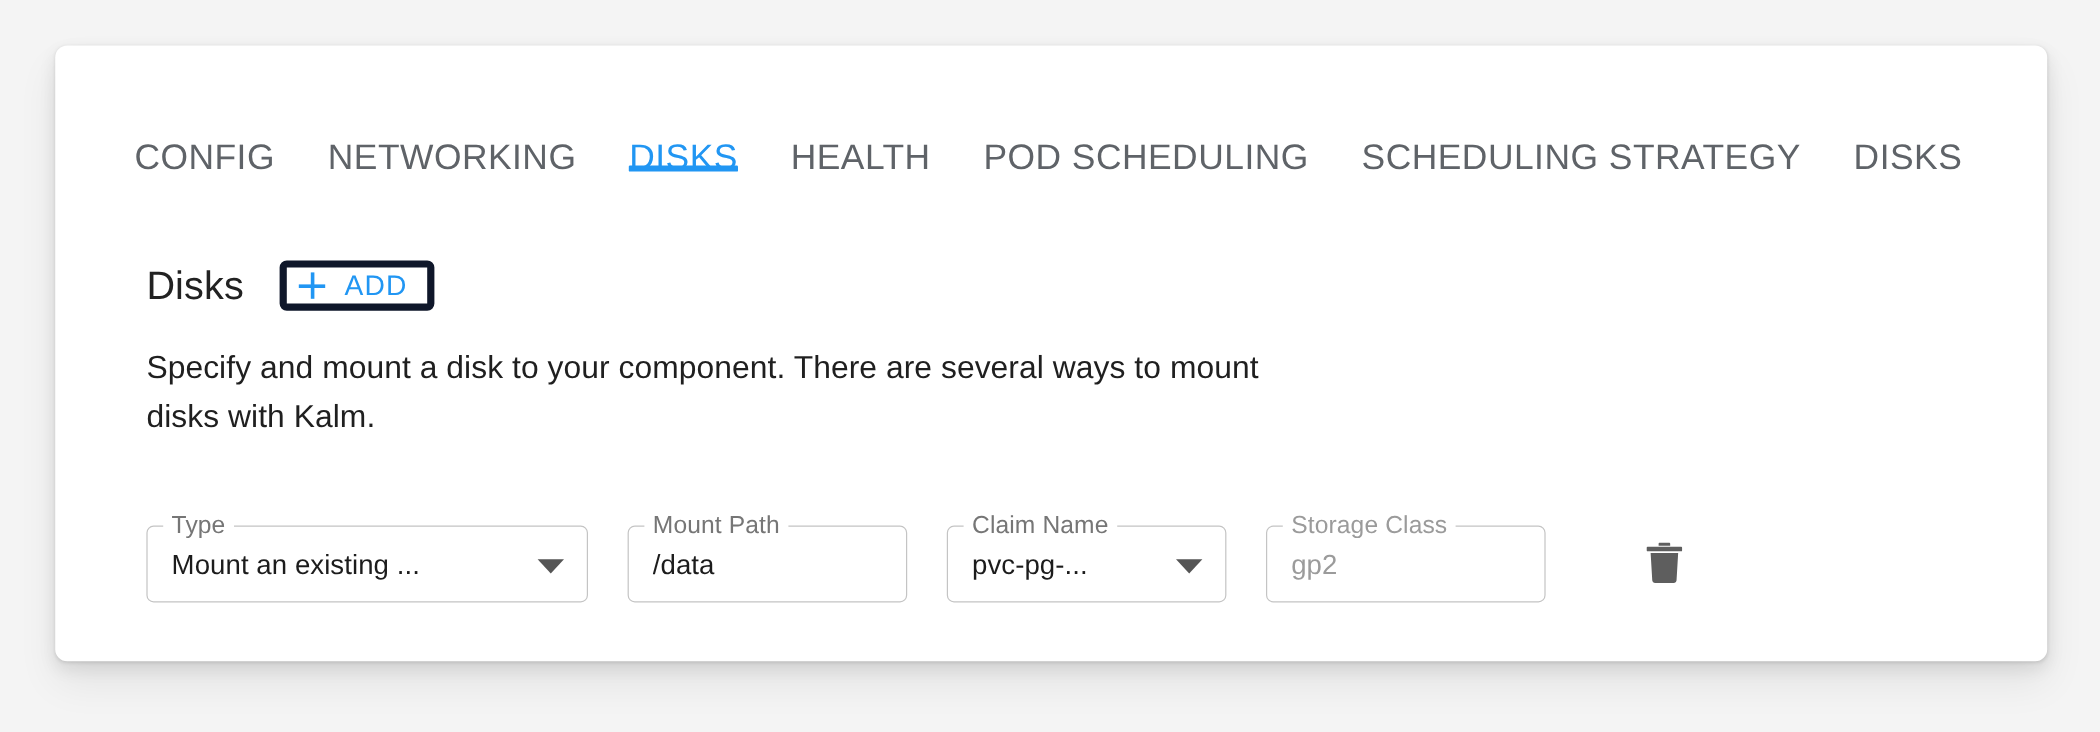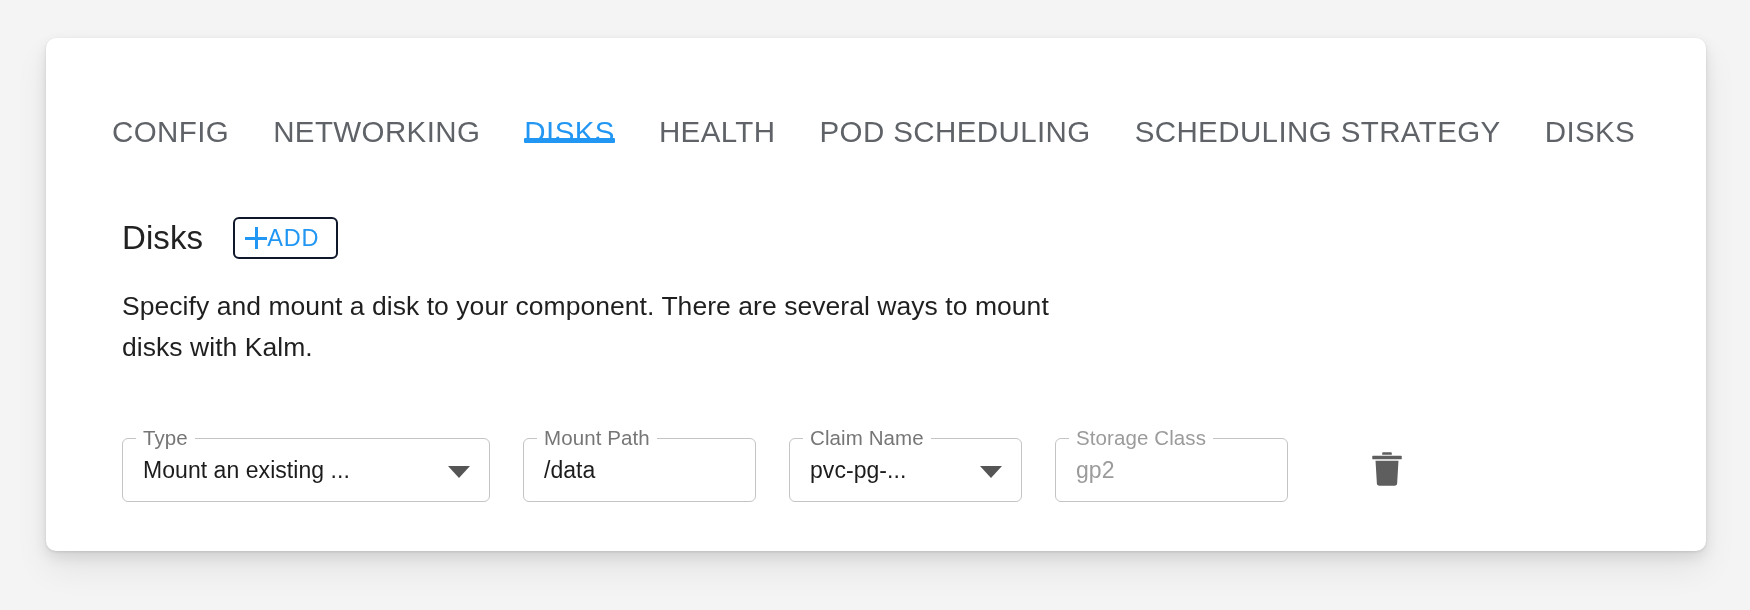--- a/index.html
+++ b/index.html
@@ -90,28 +90,29 @@
     font-size: 33px;
     color: #222222;
     font-weight: 400;
     letter-spacing: 0.1px;
   }
   .add-button {
     margin-left: 30px;
     height: 42px;
     box-sizing: border-box;
     padding: 0 16px 0 10px;
-    border: 2px solid #0f172a;
+    border: 6px solid #0f172a;
     border-radius: 6px;
     background: #ffffff;
     color: #2196f3;
     font-size: 23.5px;
     letter-spacing: 0.9px;
     display: flex;
     align-items: center;
+    gap: 16px;
     cursor: pointer;
     font-family: "Liberation Sans", sans-serif;
   }
   .plus-icon {
     display: inline-block;
     width: 22px;
     height: 22px;
     position: relative;
   }
   .plus-icon::before,

